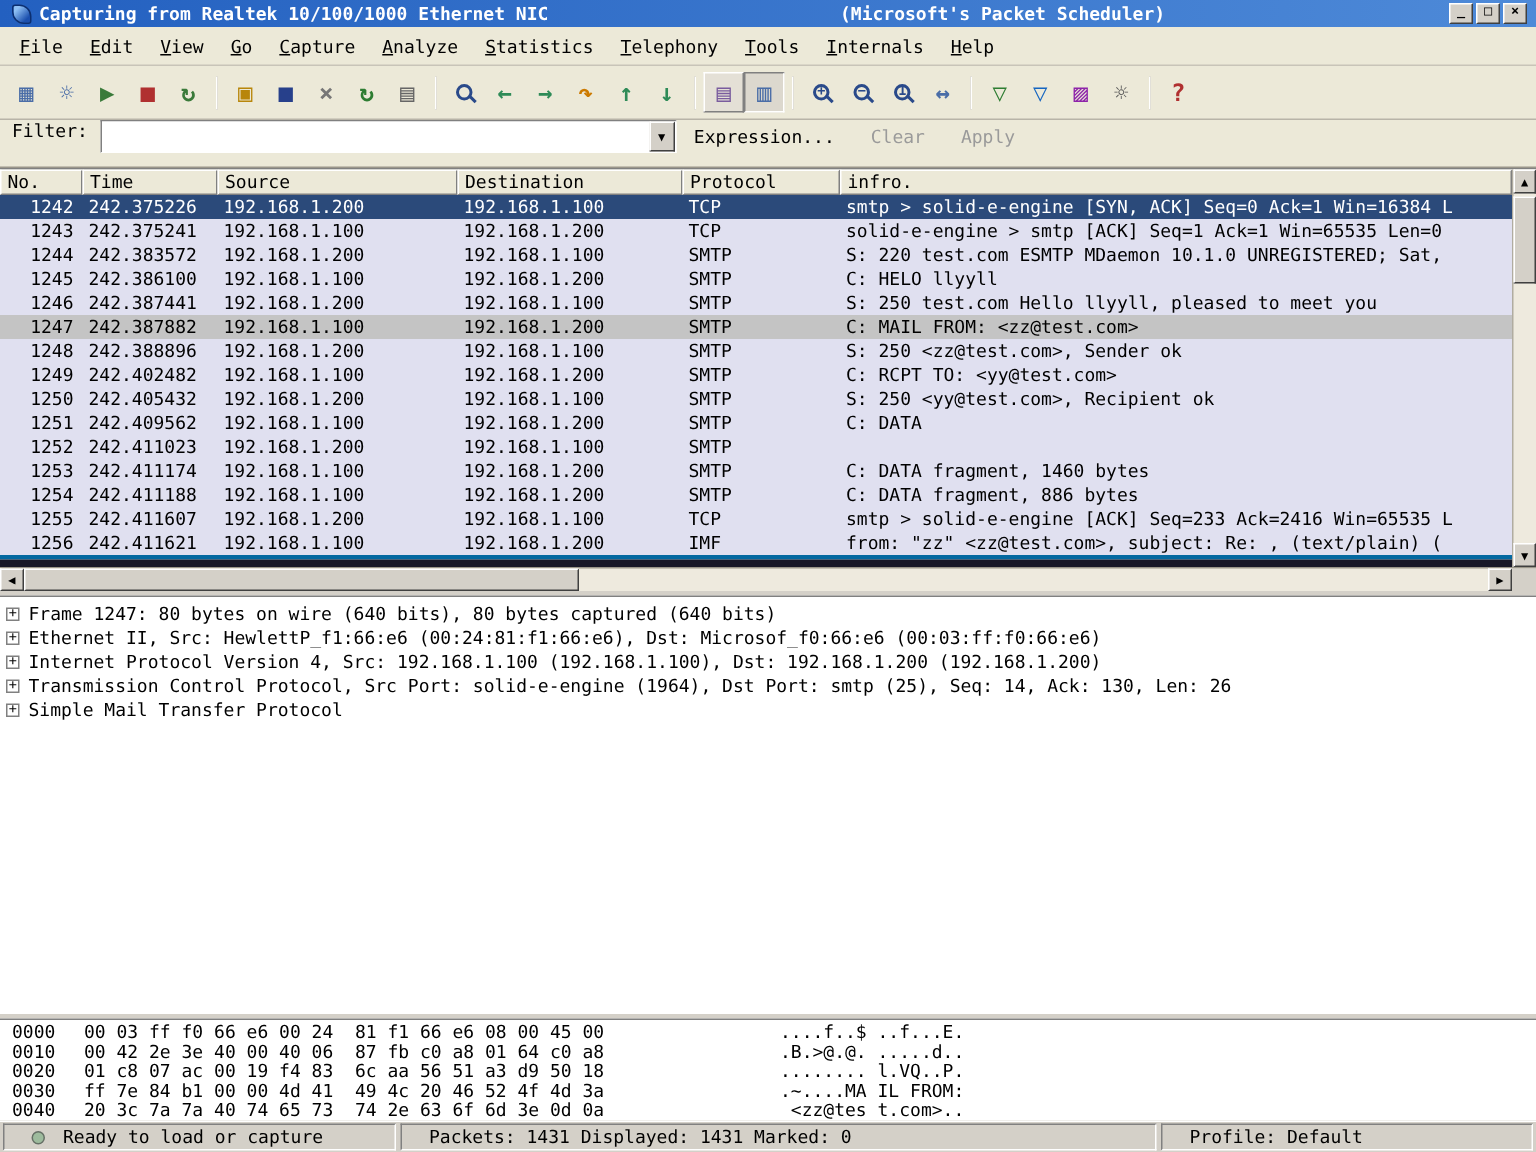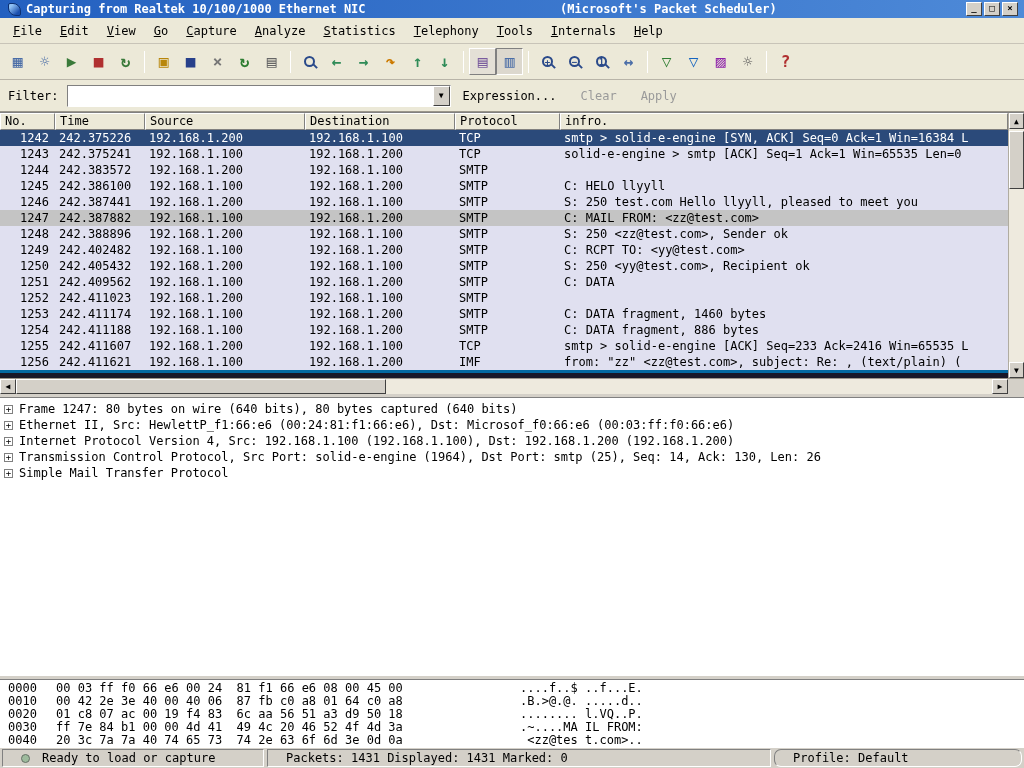--- a/index.html
+++ b/index.html
@@ -58,21 +58,21 @@
   .tb-btn.outlined { border: 1px solid; border-color: #fff #808080 #808080 #fff; background: #e4e0d6; }
   .tb-btn.pressed  { border: 1px solid; border-color: #808080 #fff #fff #808080; background: #dcd8ce; }
   .tb-sep { width: 1px; height: 22px; background: #9a968a; border-right: 1px solid #fff; margin: 0 5px; flex: none; }
   .mag { position: relative; width: 11px; height: 11px; border: 2px solid #2a4a8a; border-radius: 50%; display: inline-block; }
   .mag::after { content: ""; position: absolute; width: 6px; height: 2px; background: #2a4a8a; right: -5px; bottom: -2px; transform: rotate(45deg); }
   .mag-txt { position: absolute; top: 50%; left: 50%; transform: translate(-50%, -55%); font-size: 9px; font-weight: bold; color: #2a4a8a; }
 
   
   .filterbar {
     height: 32px; flex: none; background: #ece9d8;
-    display: flex; align-items: center; padding: 0 8px;
+    display: flex; align-items: flex-start; padding: 0 8px;
     border-bottom: 1px solid #9a968a;
   }
   .filter-label { margin-right: 8px; }
   .filter-combo {
     width: 384px; height: 22px; background: #fff;
     border: 1px solid; border-color: #808080 #fff #fff #808080;
     display: flex; align-items: stretch;
   }
   .filter-combo input {
     flex: 1; border: none; outline: none; font: inherit; padding: 0 3px; background: #fff;
@@ -142,21 +142,21 @@
   .hexoff   { display: inline-block; width: 48px; }
   .hexbytes { display: inline-block; width: 464px; }
 
   
   .statusbar { height: 21px; flex: none; background: #d4d0c8; border-top: 1px solid #fff; display: flex; padding: 1px 2px; gap: 3px; }
   .sb-panel {
     border: 1px solid; border-color: #808080 #fff #fff #808080;
     display: flex; align-items: center; gap: 12px; padding: 0 18px;
     overflow: hidden; white-space: nowrap;
   }
-  .sb1 { width: 262px; flex: none; } .sb2 { flex: 1; } .sb3 { width: 248px; flex: none; border-radius: 7px; }
+  .sb1 { width: 262px; flex: none; } .sb2 { flex: 1; } .sb3 { width: 248px; flex: none; }
   .led { width: 9px; height: 9px; flex: none; border-radius: 50%; background: #9dbb9d; border: 1px solid #667066; }
 </style>
 </head>
 <body>
 
 <div class="titlebar">
   <div class="win-icon"></div>
   <span class="title-main">Capturing from Realtek 10/100/1000 Ethernet NIC</span>
   <span class="title-sub">(Microsoft's Packet Scheduler)</span>
   <div class="win-controls">
@@ -269,20 +269,21 @@
           <span class="c3">192.168.1.200</span>
           <span class="c4">TCP</span>
           <span class="c5">solid-e-engine &gt; smtp [ACK] Seq=1 Ack=1 Win=65535 Len=0</span>
         </div>
         <div class="pl-row">
           <span class="c0">1244</span>
           <span class="c1">242.383572</span>
           <span class="c2">192.168.1.200</span>
           <span class="c3">192.168.1.100</span>
           <span class="c4">SMTP</span>
+          <span class="c5">S: 220 test.com ESMTP MDaemon 10.1.0 UNREGISTERED; Sat,</span>
         </div>
         <div class="pl-row">
           <span class="c0">1245</span>
           <span class="c1">242.386100</span>
           <span class="c2">192.168.1.100</span>
           <span class="c3">192.168.1.200</span>
           <span class="c4">SMTP</span>
           <span class="c5">C: HELO llyyll</span>
         </div>
         <div class="pl-row">

